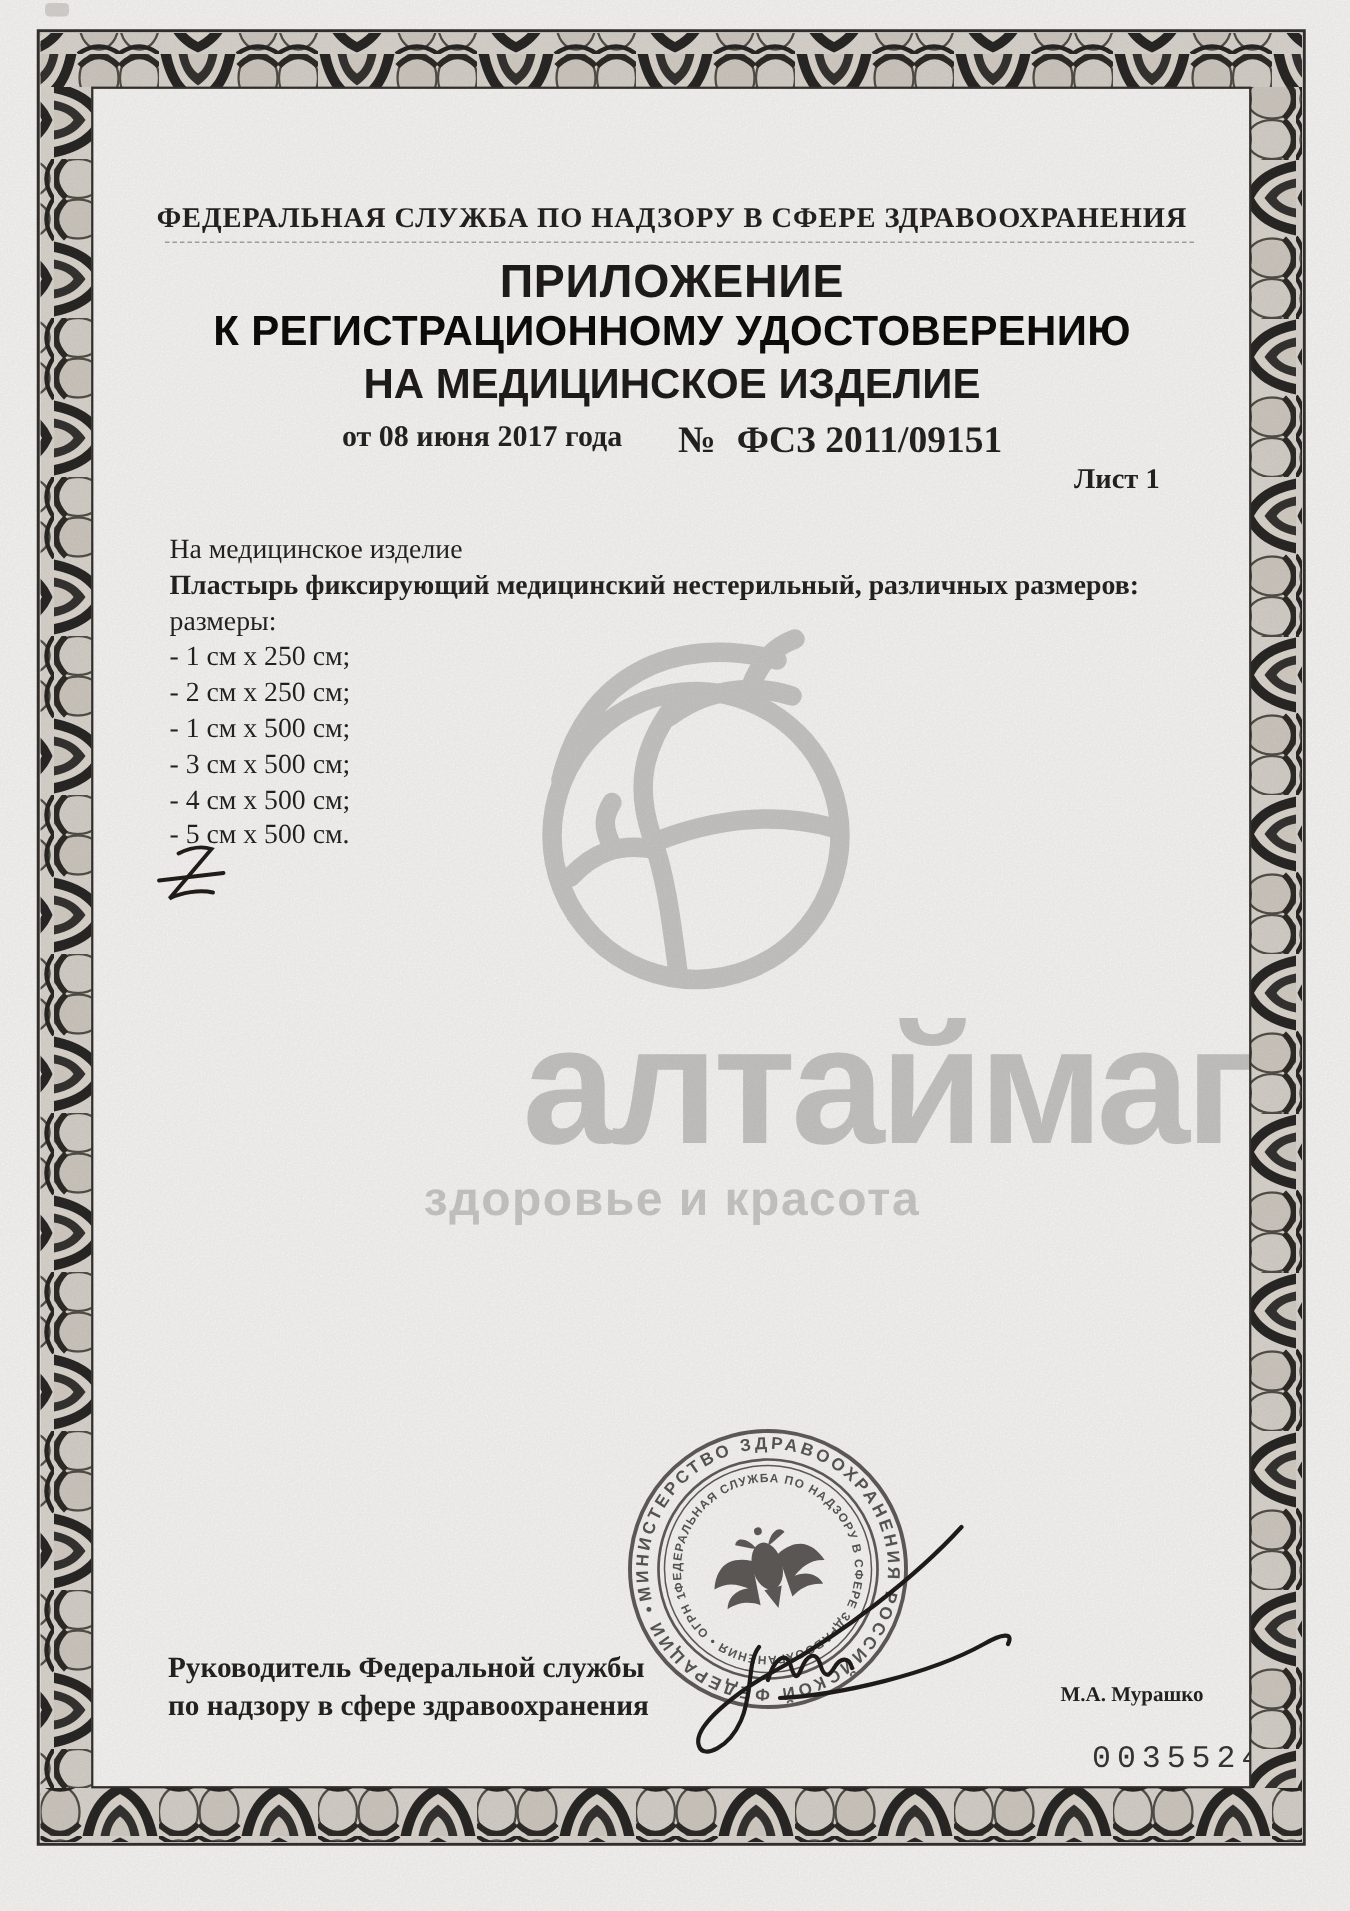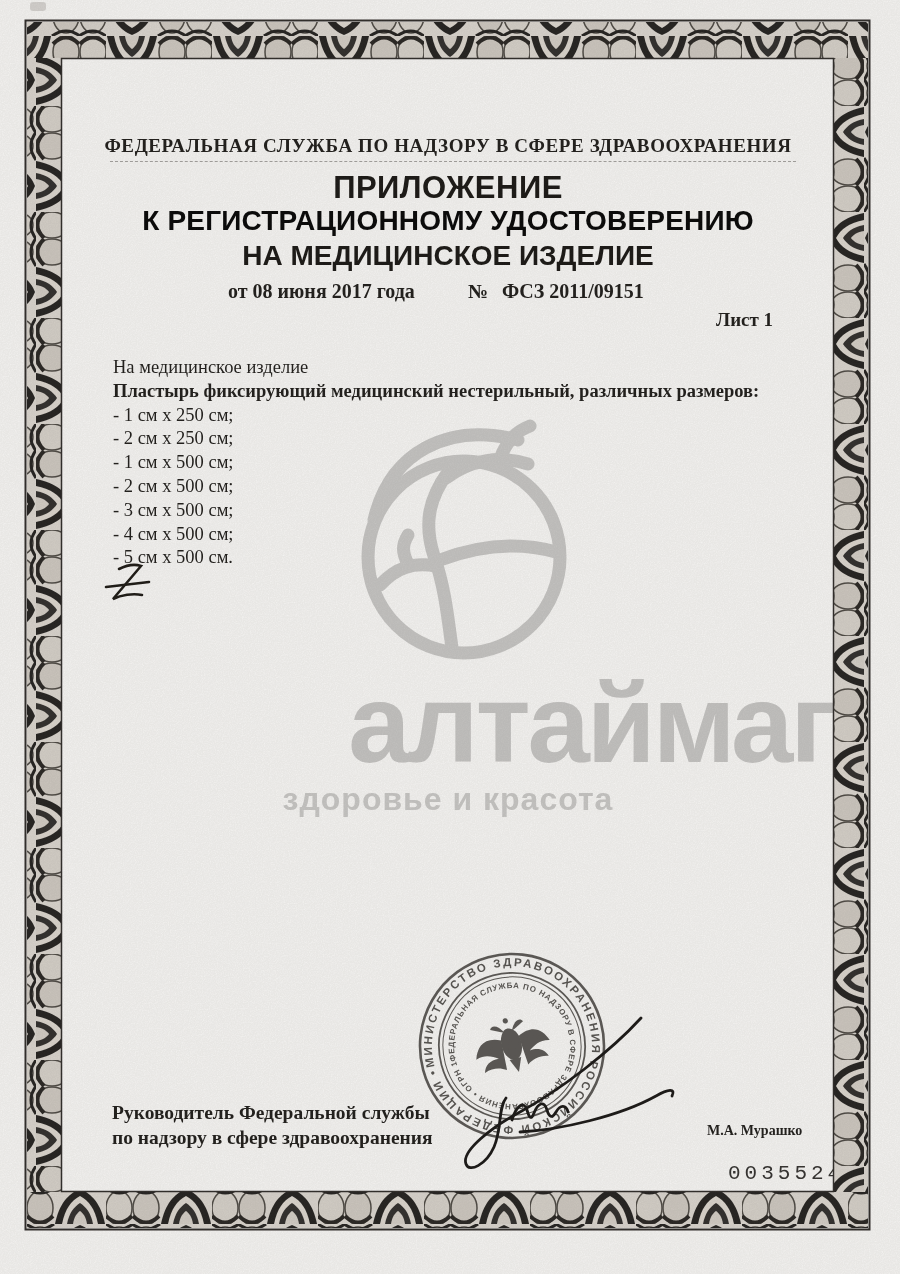--- a/index.html
+++ b/index.html
@@ -11,21 +11,21 @@
   .abs{position:absolute;}
   
   .agency1{left:62px;right:66px;top:99px;text-align:center;font-size:19px;font-weight:600;letter-spacing:.6px;margin-top:36px;}
   .agency2{left:62px;right:66px;top:127px;text-align:center;font-size:18px;font-weight:600;letter-spacing:.5px;}
   .sep{left:110px;top:161px;width:686px;border-top:1px dashed rgba(60,55,50,.45);height:0;}
   
   .t1{left:62px;right:66px;top:170px;text-align:center;font-family:"Liberation Sans",sans-serif;font-size:31px;font-weight:800;letter-spacing:.5px;color:#14120f;}
   .t2{left:62px;right:66px;top:205px;text-align:center;font-family:"Liberation Sans",sans-serif;font-size:28px;font-weight:800;letter-spacing:.2px;color:#000000;}
   .t3{left:62px;right:66px;top:240px;text-align:center;font-family:"Liberation Sans",sans-serif;font-size:28px;font-weight:800;color:#14120f;}
   .dateline{left:228px;top:280px;font-size:20px;font-weight:700;}
-  .numline{left:468px;top:280px;font-size:20px;font-weight:700;}
+  .numline{left:452px;top:280px;font-size:25px;font-weight:700;}
   .numline .sign{margin-right:14px;}
   .sheet{left:716px;top:309px;font-size:19px;font-weight:700;}
   
   .bodyblock{left:113px;top:356px;width:690px;font-size:18.5px;line-height:23.8px;}
   .bold{font-weight:700;}
   
   .wm-brand{left:62px;right:66px;top:668px;text-align:right;
     font-family:"Liberation Sans",sans-serif;font-size:112px;font-weight:700;
     letter-spacing:-3px;color:#c6c5c3;line-height:1;z-index:1;}
   .wm-tag{left:62px;right:66px;top:781px;text-align:center;
@@ -114,24 +114,24 @@
 
   <div class="abs dateline content">от 08 июня 2017 года</div>
   <div class="abs numline content">
     <span class="sign">№</span><span>ФСЗ 2011/09151</span>
   </div>
   <div class="abs sheet content">Лист 1</div>
 
   <div class="abs bodyblock content">
     <div>На медицинское изделие</div>
     <div class="bold">Пластырь фиксирующий медицинский нестерильный, различных размеров:</div>
+    <div>размеры:</div>
     <div>- 1 см х 250 см;</div>
     <div>- 2 см х 250 см;</div>
     <div>- 1 см х 500 см;</div>
-    <div>- 2 см х 500 см;</div>
     <div>- 3 см х 500 см;</div>
     <div>- 4 см х 500 см;</div>
     <div>- 5 см х 500 см.</div>
   </div>
 
   <svg class="layer" style="z-index:3" width="900" height="1274" viewBox="0 0 900 1274">
     <g stroke="#17140f" stroke-width="2.6" fill="none" stroke-linecap="round">
       <path d="M119,569 C127,565 135,564 141,566 L113,599 C121,595 133,593 142,595"></path>
       <path d="M106,587 L149,582"></path>
     </g>

